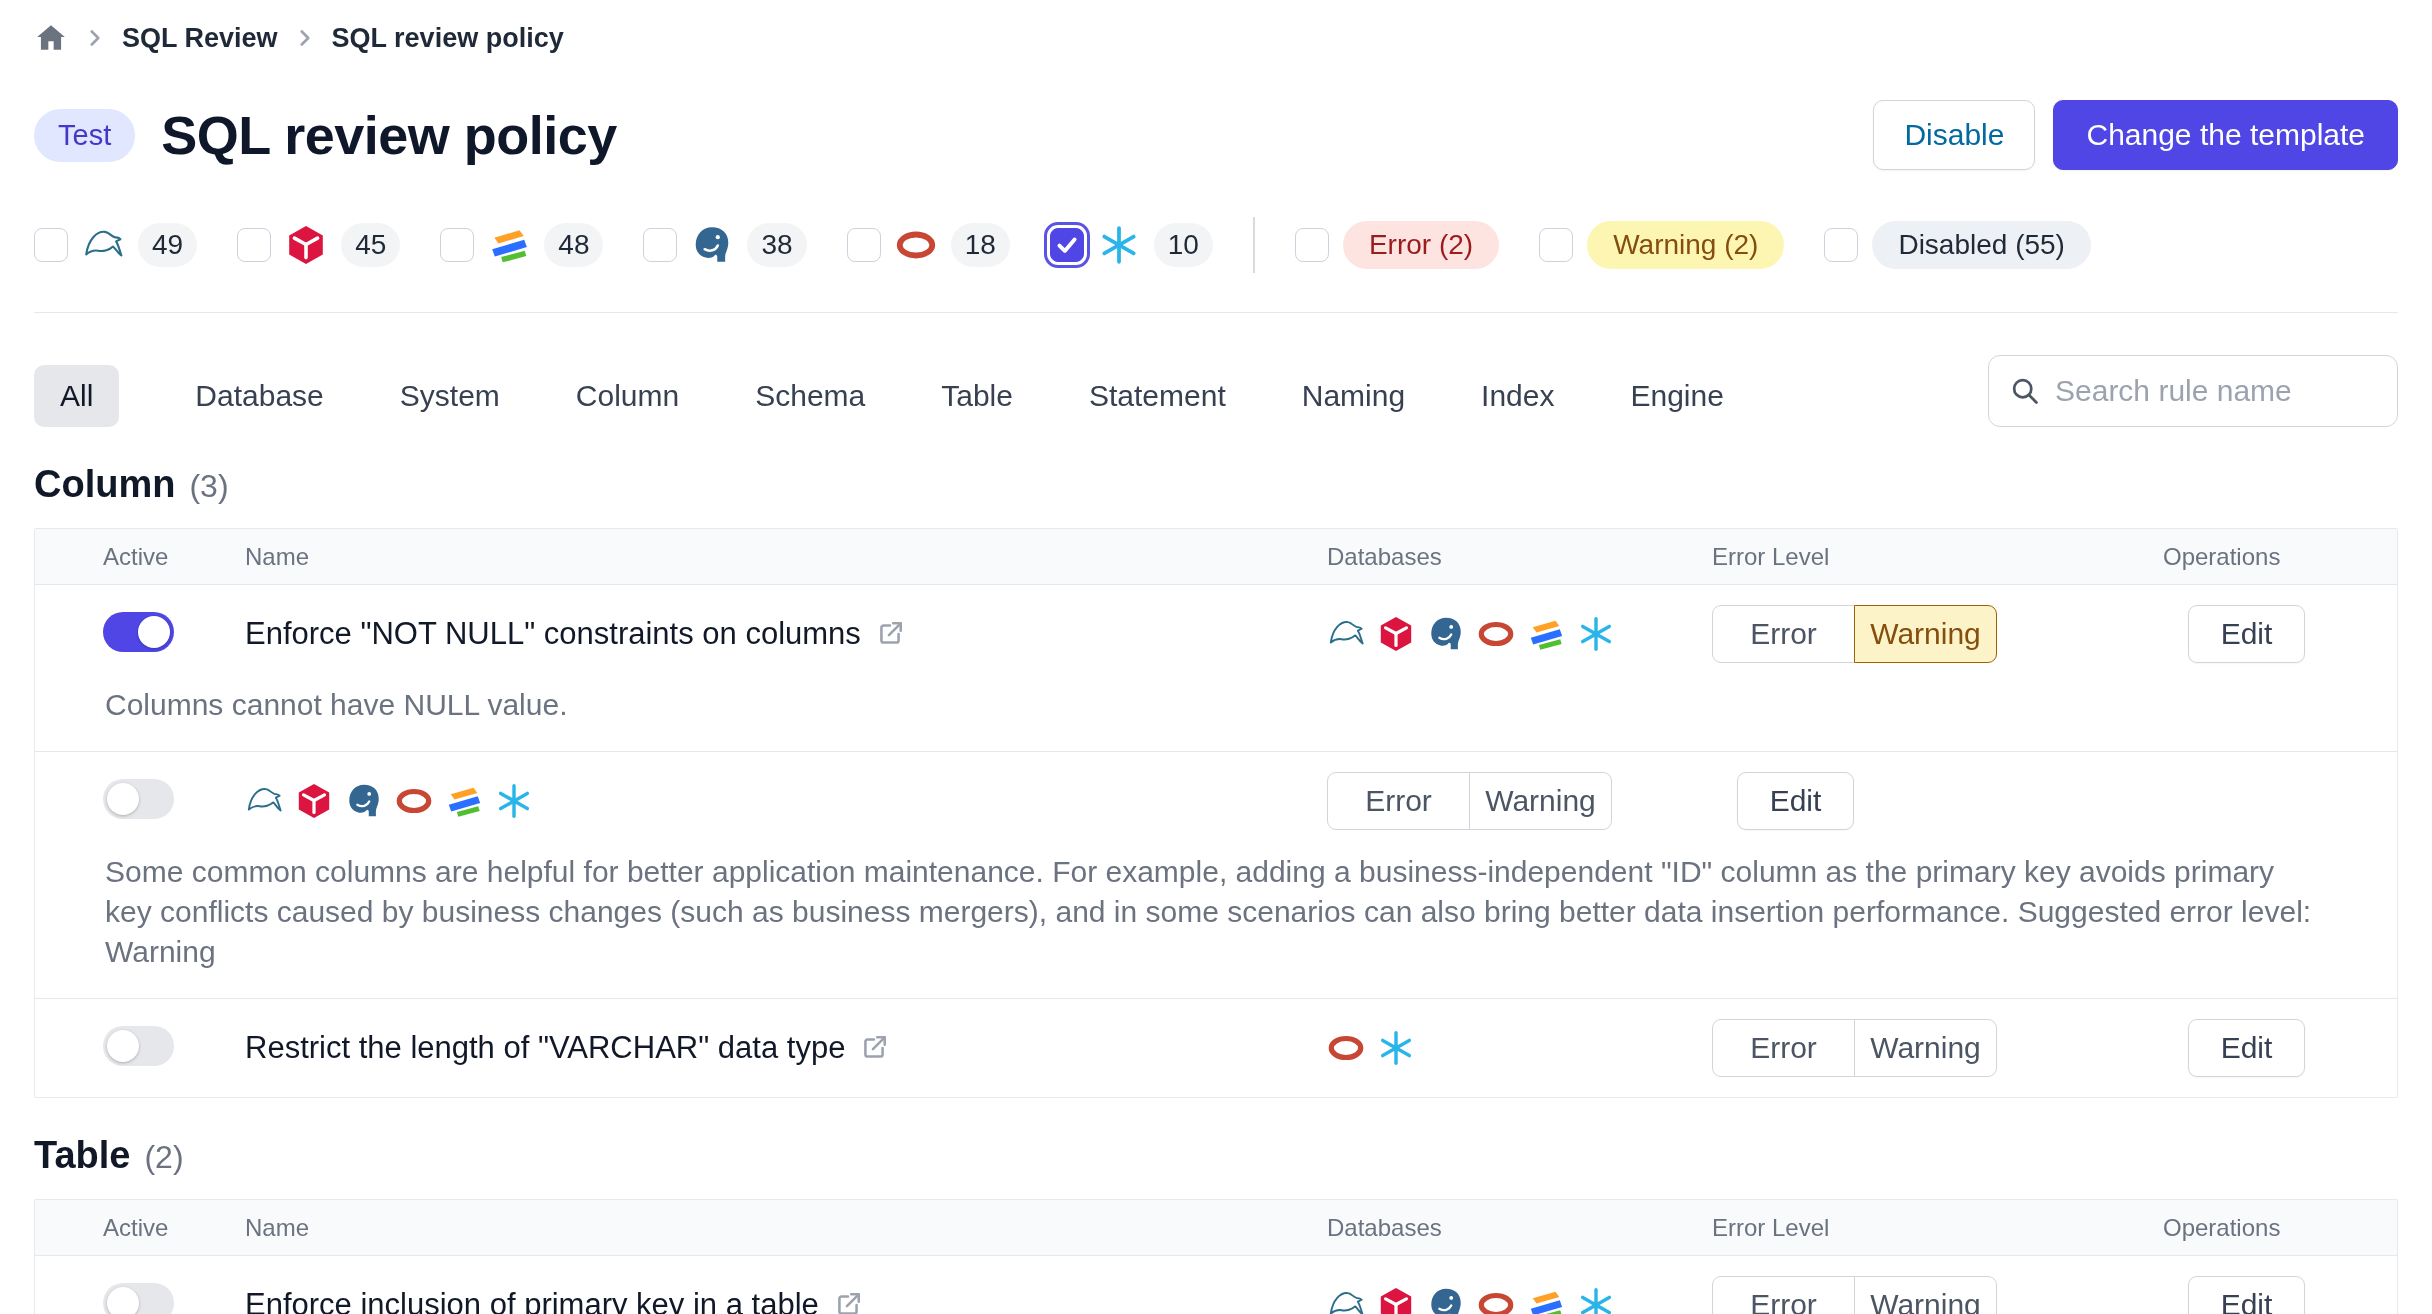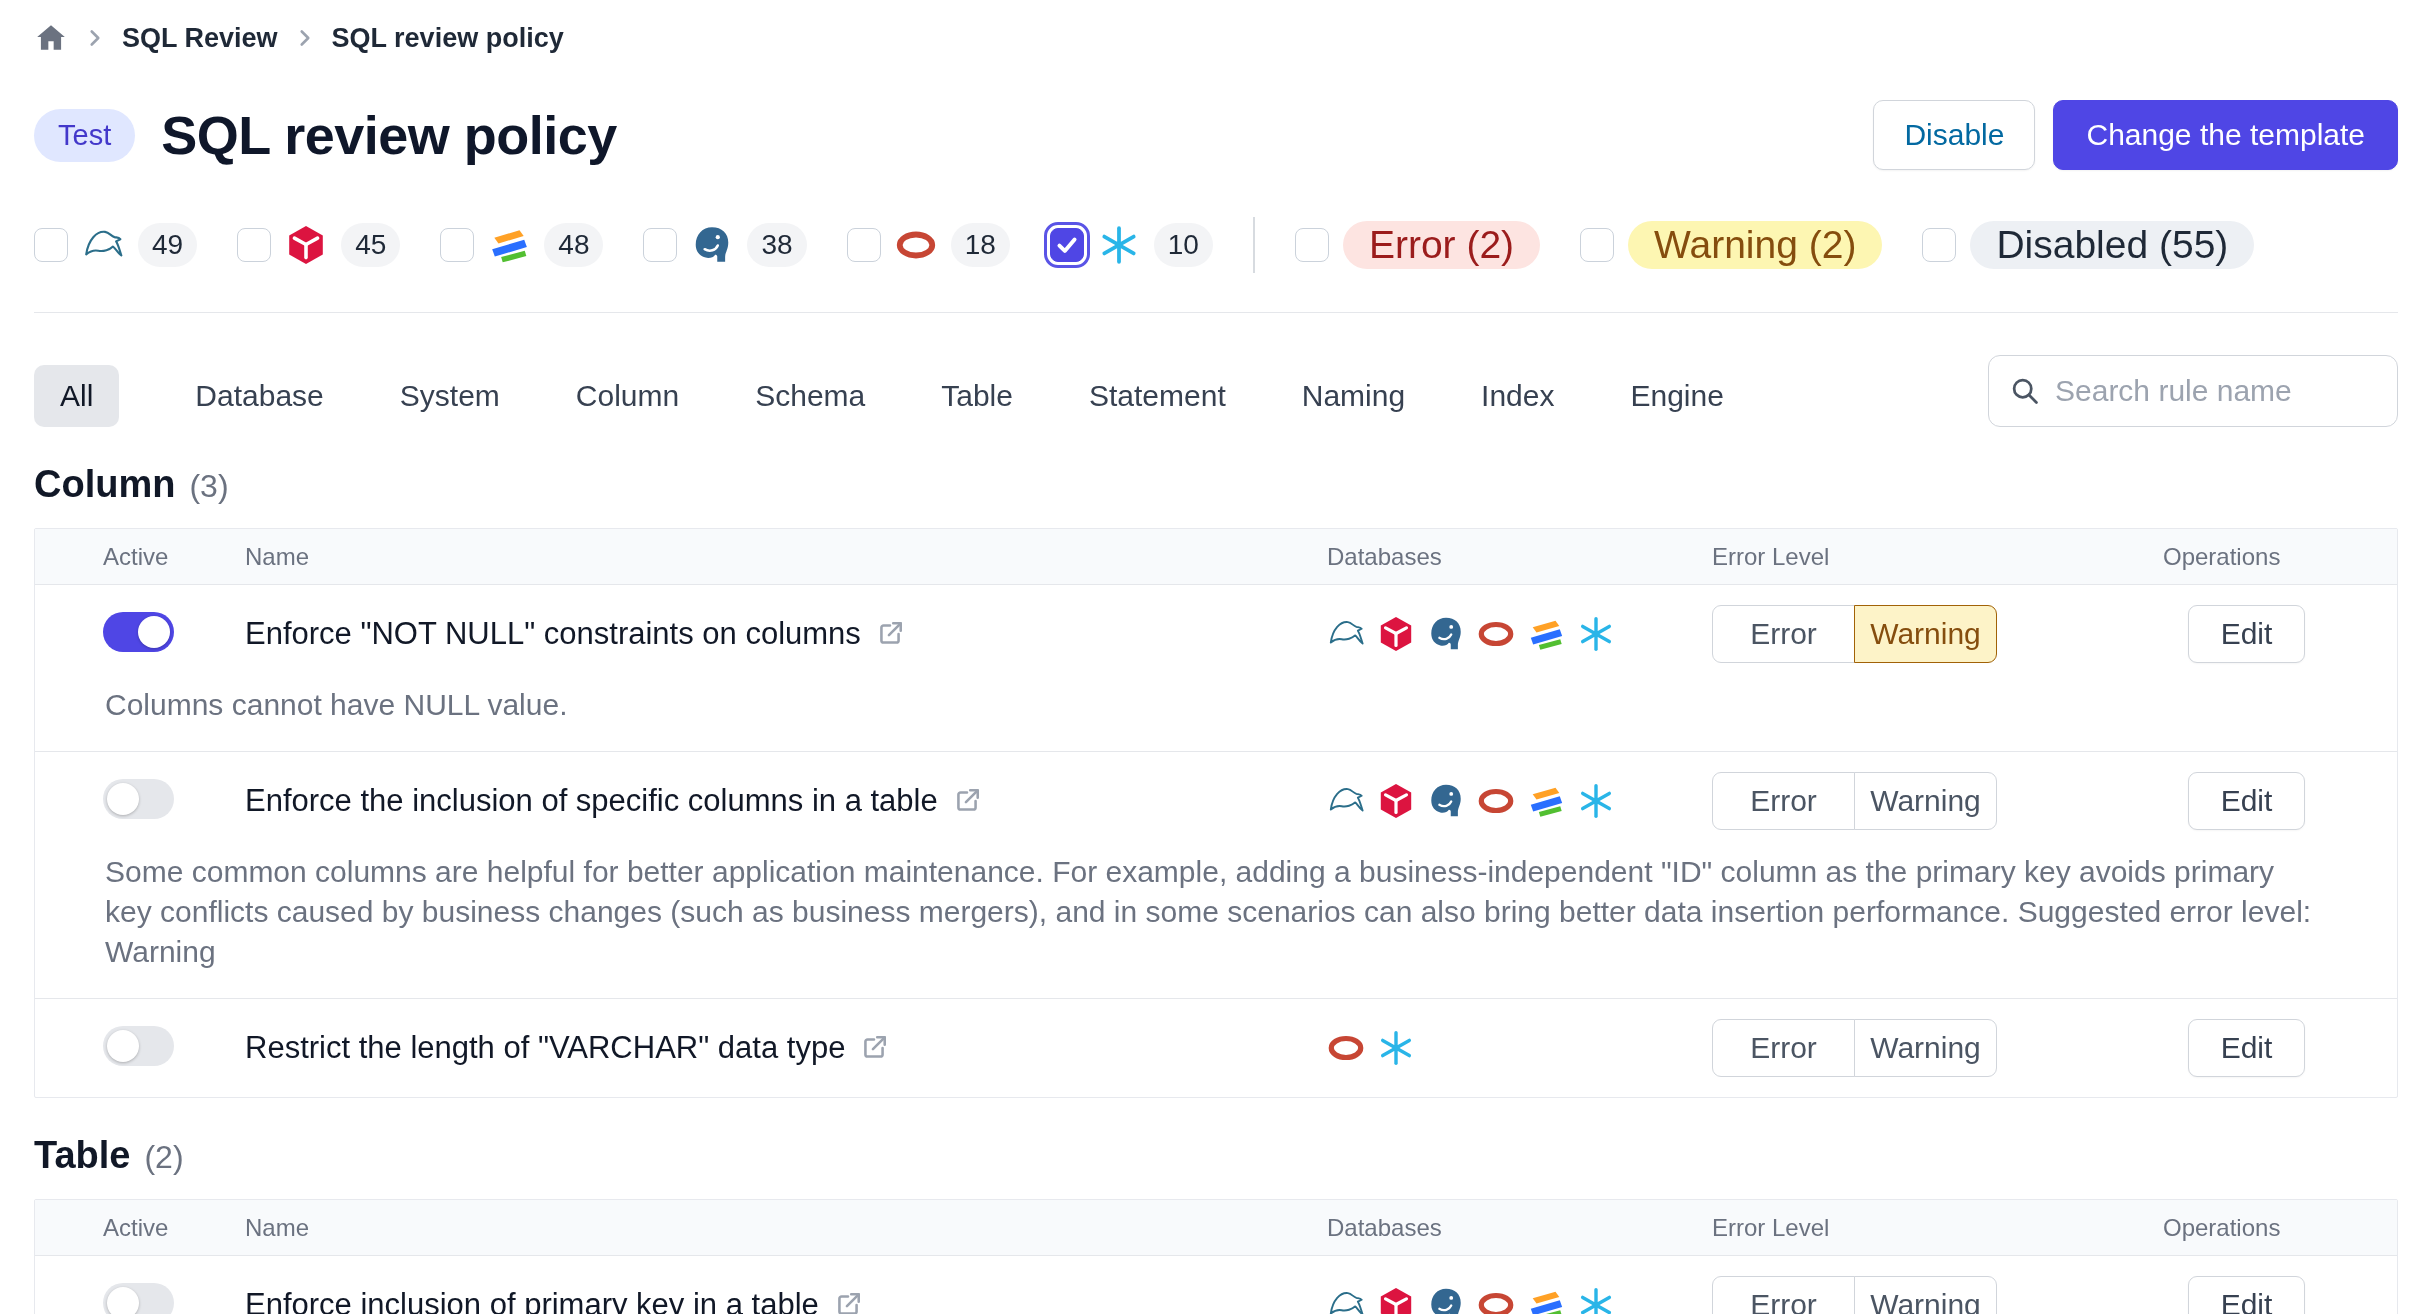--- a/index.html
+++ b/index.html
@@ -30,21 +30,21 @@
   .fgroup { display:flex; align-items:center; gap:14px; }
   .cb { width:34px; height:34px; border:1.5px solid #cbd2db; border-radius:8px; background:#fff;
     display:inline-flex; align-items:center; justify-content:center; flex:none; }
   .cb.checked { background:#4f46e5; border-color:#4f46e5; outline:3px solid #5a54e6; outline-offset:3px; border-radius:8px; }
   .cb svg { width:26px; height:26px; display:none; }
   .cb.checked svg { display:block; }
   .eng-lg { width:42px; height:42px; }
   .count-pill { background:#f3f4f6; color:#1f2937; font-size:28px; min-width:56px; height:44px;
     padding:0 14px; border-radius:999px; display:inline-flex; align-items:center; justify-content:center; }
   .vdiv { width:2px; height:56px; background:#d7dbe0; }
-  .level-pill { font-size:39px; height:48px; padding:0 26px; border-radius:999px;
+  .level-pill { font-size:28px; height:48px; padding:0 26px; border-radius:999px;
     display:inline-flex; align-items:center; font-weight:500; }
   .level-pill.error { background:#fde4e1; color:#9b1c1c; }
   .level-pill.warning { background:#fdf6b2; color:#854d0e; }
   .level-pill.disabled { background:#edf0f4; color:#1f2937; font-weight:400; }
 
   .hdiv { margin-top:38px; border-bottom:1px solid #e5e7eb; }
 
   
   .tabs-row { margin-top:42px; display:flex; align-items:flex-end; justify-content:space-between; }
   .tabs { display:flex; align-items:center; gap:76px; }
@@ -313,26 +313,20 @@
         <span><button class="edit-btn">Edit</button></span>
       </div>
       <div class="rule-desc">Columns cannot have NULL value.</div>
     </div>
 
     <div class="rule">
       <div class="rule-grid rule-main">
         <span class="cell-active">
           <span class="toggle"><span class="knob"></span></span>
         </span>
-        <span class="rule-name">
-          <span>Enforce the inclusion of specific columns in a table</span>
-          <svg class="ext">
-              <use href="#i-ext"></use>
-            </svg>
-        </span>
         <span class="db-icons">
           <svg class="eng">
               <use href="#i-mysql"></use>
             </svg>
           <svg class="eng">
               <use href="#i-tidb"></use>
             </svg>
           <svg class="eng">
               <use href="#i-postgres"></use>
             </svg>

